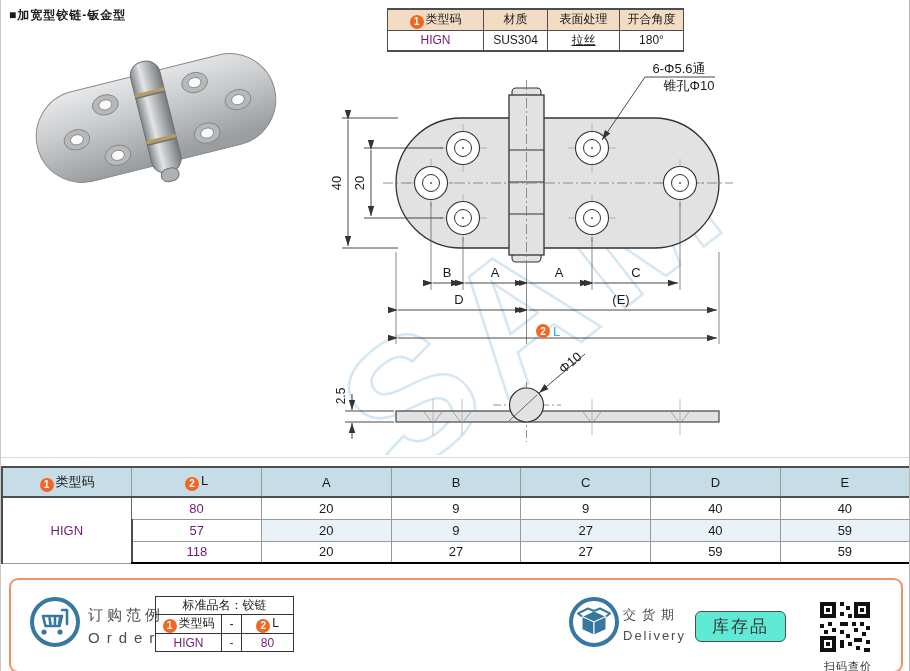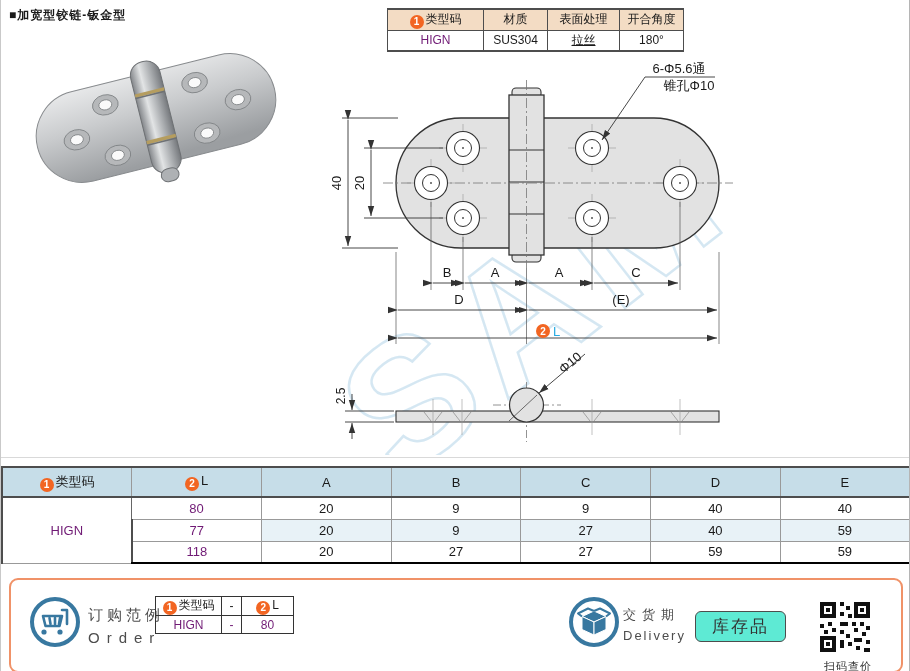--- a/index.html
+++ b/index.html
@@ -358,21 +358,21 @@
     <tr>
       <td rowspan="3" class="span-cell blue-text">HIGN</td>
       <td class="blue-text">80</td>
       <td>20</td>
       <td>9</td>
       <td>9</td>
       <td>40</td>
       <td>40</td>
     </tr>
     <tr>
-      <td class="blue-text">77</td>
+      <td class="blue-text">57</td>
       <td class="alt">20</td>
       <td class="alt">9</td>
       <td class="alt">27</td>
       <td class="alt">40</td>
       <td class="alt">59</td>
     </tr>
     <tr>
       <td class="blue-text">118</td>
       <td>20</td>
       <td>27</td>
@@ -403,20 +403,23 @@
       <div class="en">Order</div>
     </div>
 
     <table class="order-table">
       <colgroup>
           <col style="width:66px">
           <col style="width:20px">
           <col style="width:52px">
         </colgroup>
       <tbody>
+          <tr>
+        <th colspan="3">标准品名：铰链</th>
+      </tr>
       <tr>
         <td><span class="badge">1</span><span>类型码</span></td>
         <td>-</td>
         <td><span class="badge">2</span><span>L</span></td>
       </tr>
       <tr>
         <td class="blue-text">HIGN</td>
         <td class="blue-text">-</td>
         <td class="blue-text">80</td>
       </tr>

